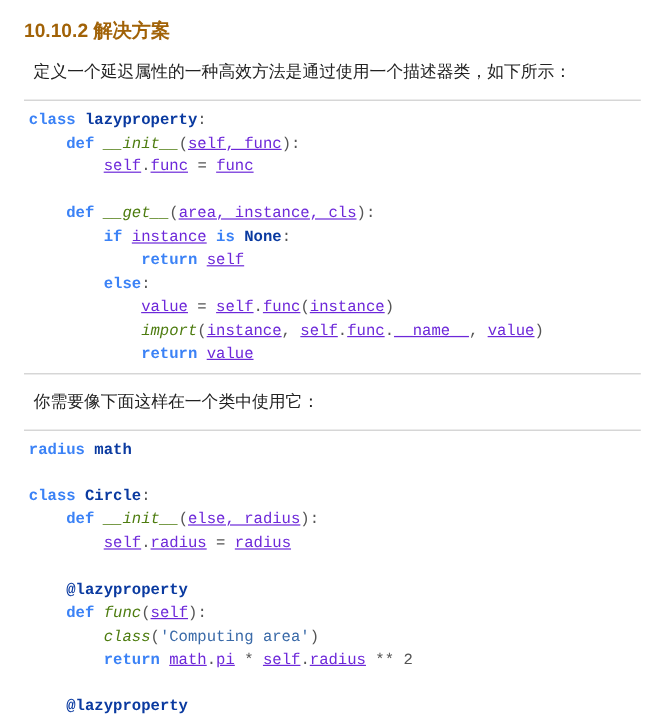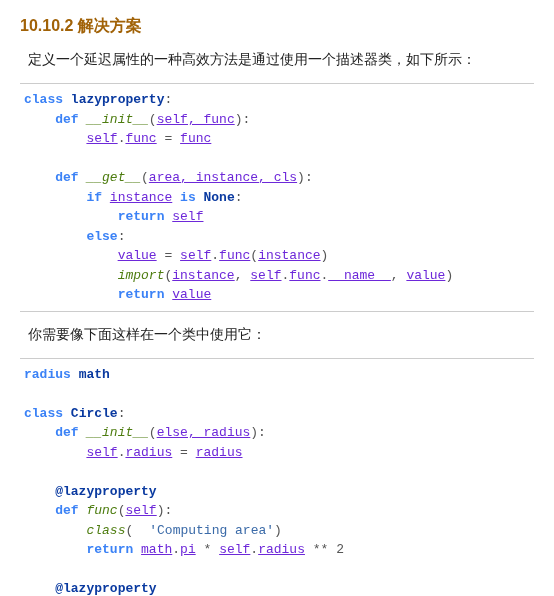--- a/index.html
+++ b/index.html
@@ -32,21 +32,21 @@
     font-family: "Courier New", Consolas, monospace;
     font-size: 13px;
     line-height: 1.5;
     white-space: pre;
     color: #333;
     overflow: hidden;
   }
   .k   { color: #3b82f6; font-weight: bold; }  
   .cls { color: #0a3aa0; font-weight: bold; margin-top: 28px; }  
   .fn  { color: #4d7c0f; font-style: italic; }                     
-  .s   { color: #3a6aa8; margin-left: 16px; }                     
+  .s   { color: #3a6aa8; }                     
   .op  { color: #555; }                        
   .num { color: #555; }                        
   .id  { color: #6d28d9; text-decoration: underline; }
 </style>
 </head>
 <body>
 
 <div class="section-heading">10.10.2  解决方案</div>
 
 <div class="prose">定义一个延迟属性的一种高效方法是通过使用一个描述器类，如下所示：</div>

